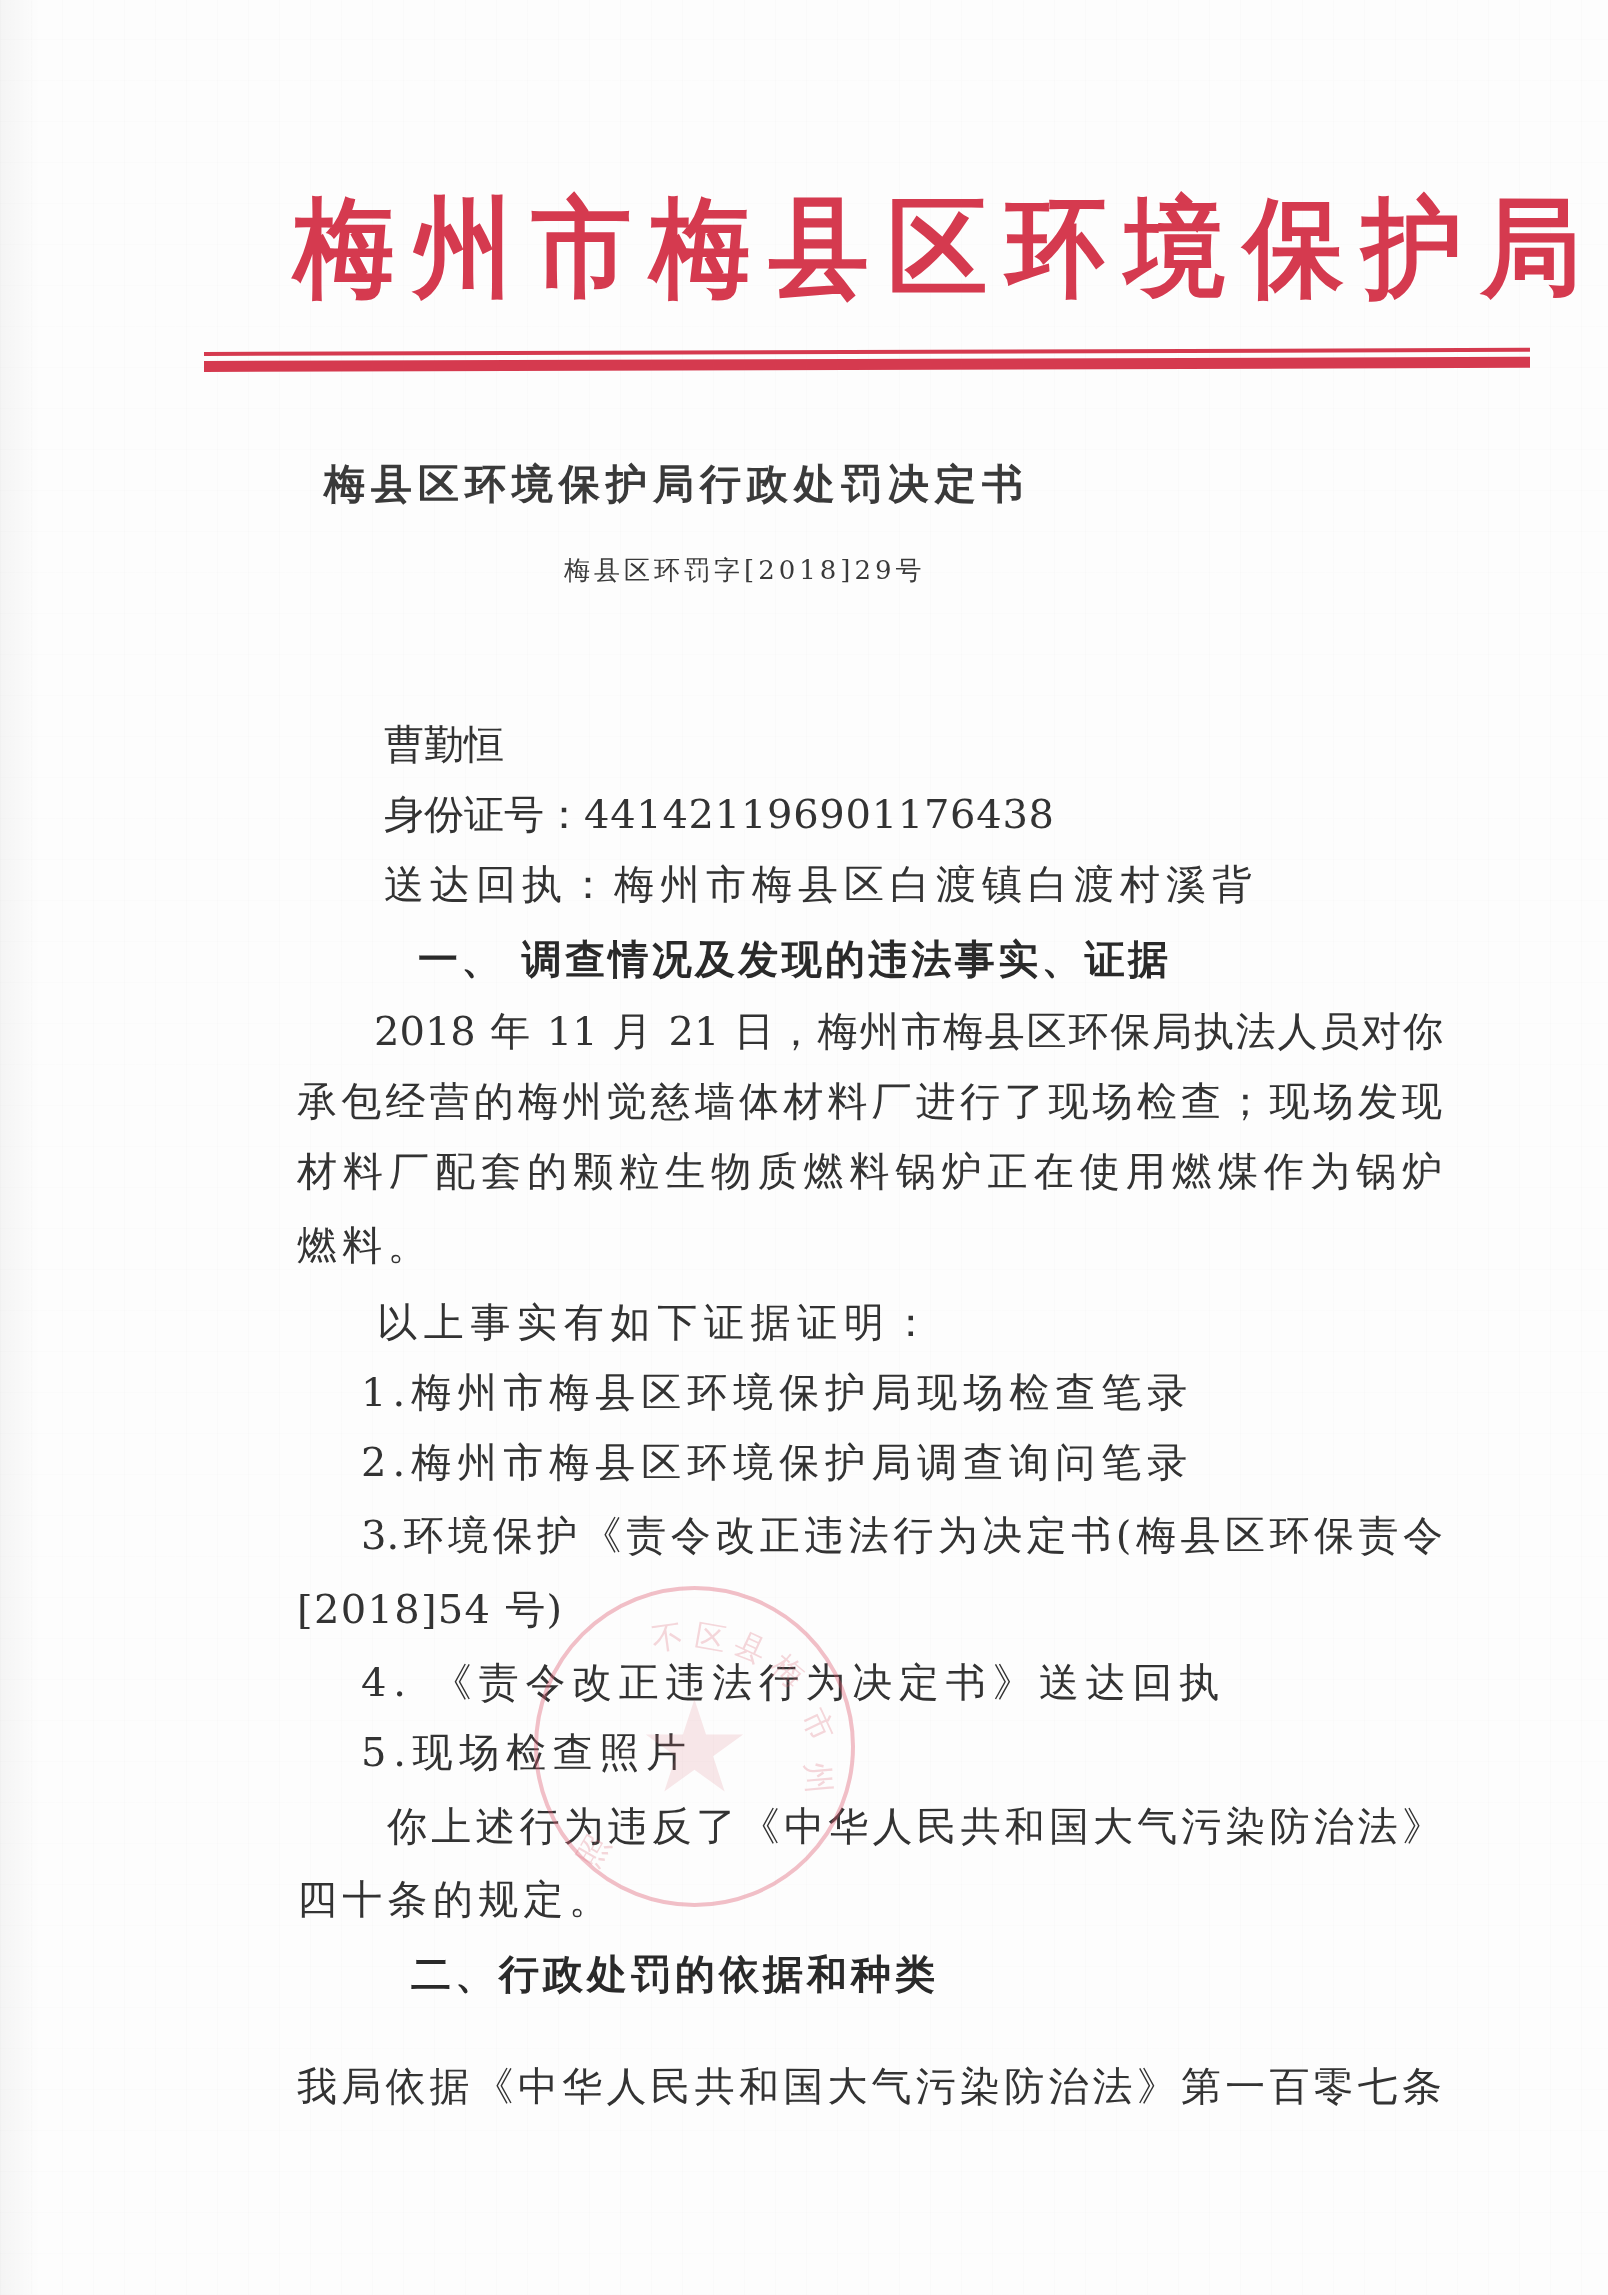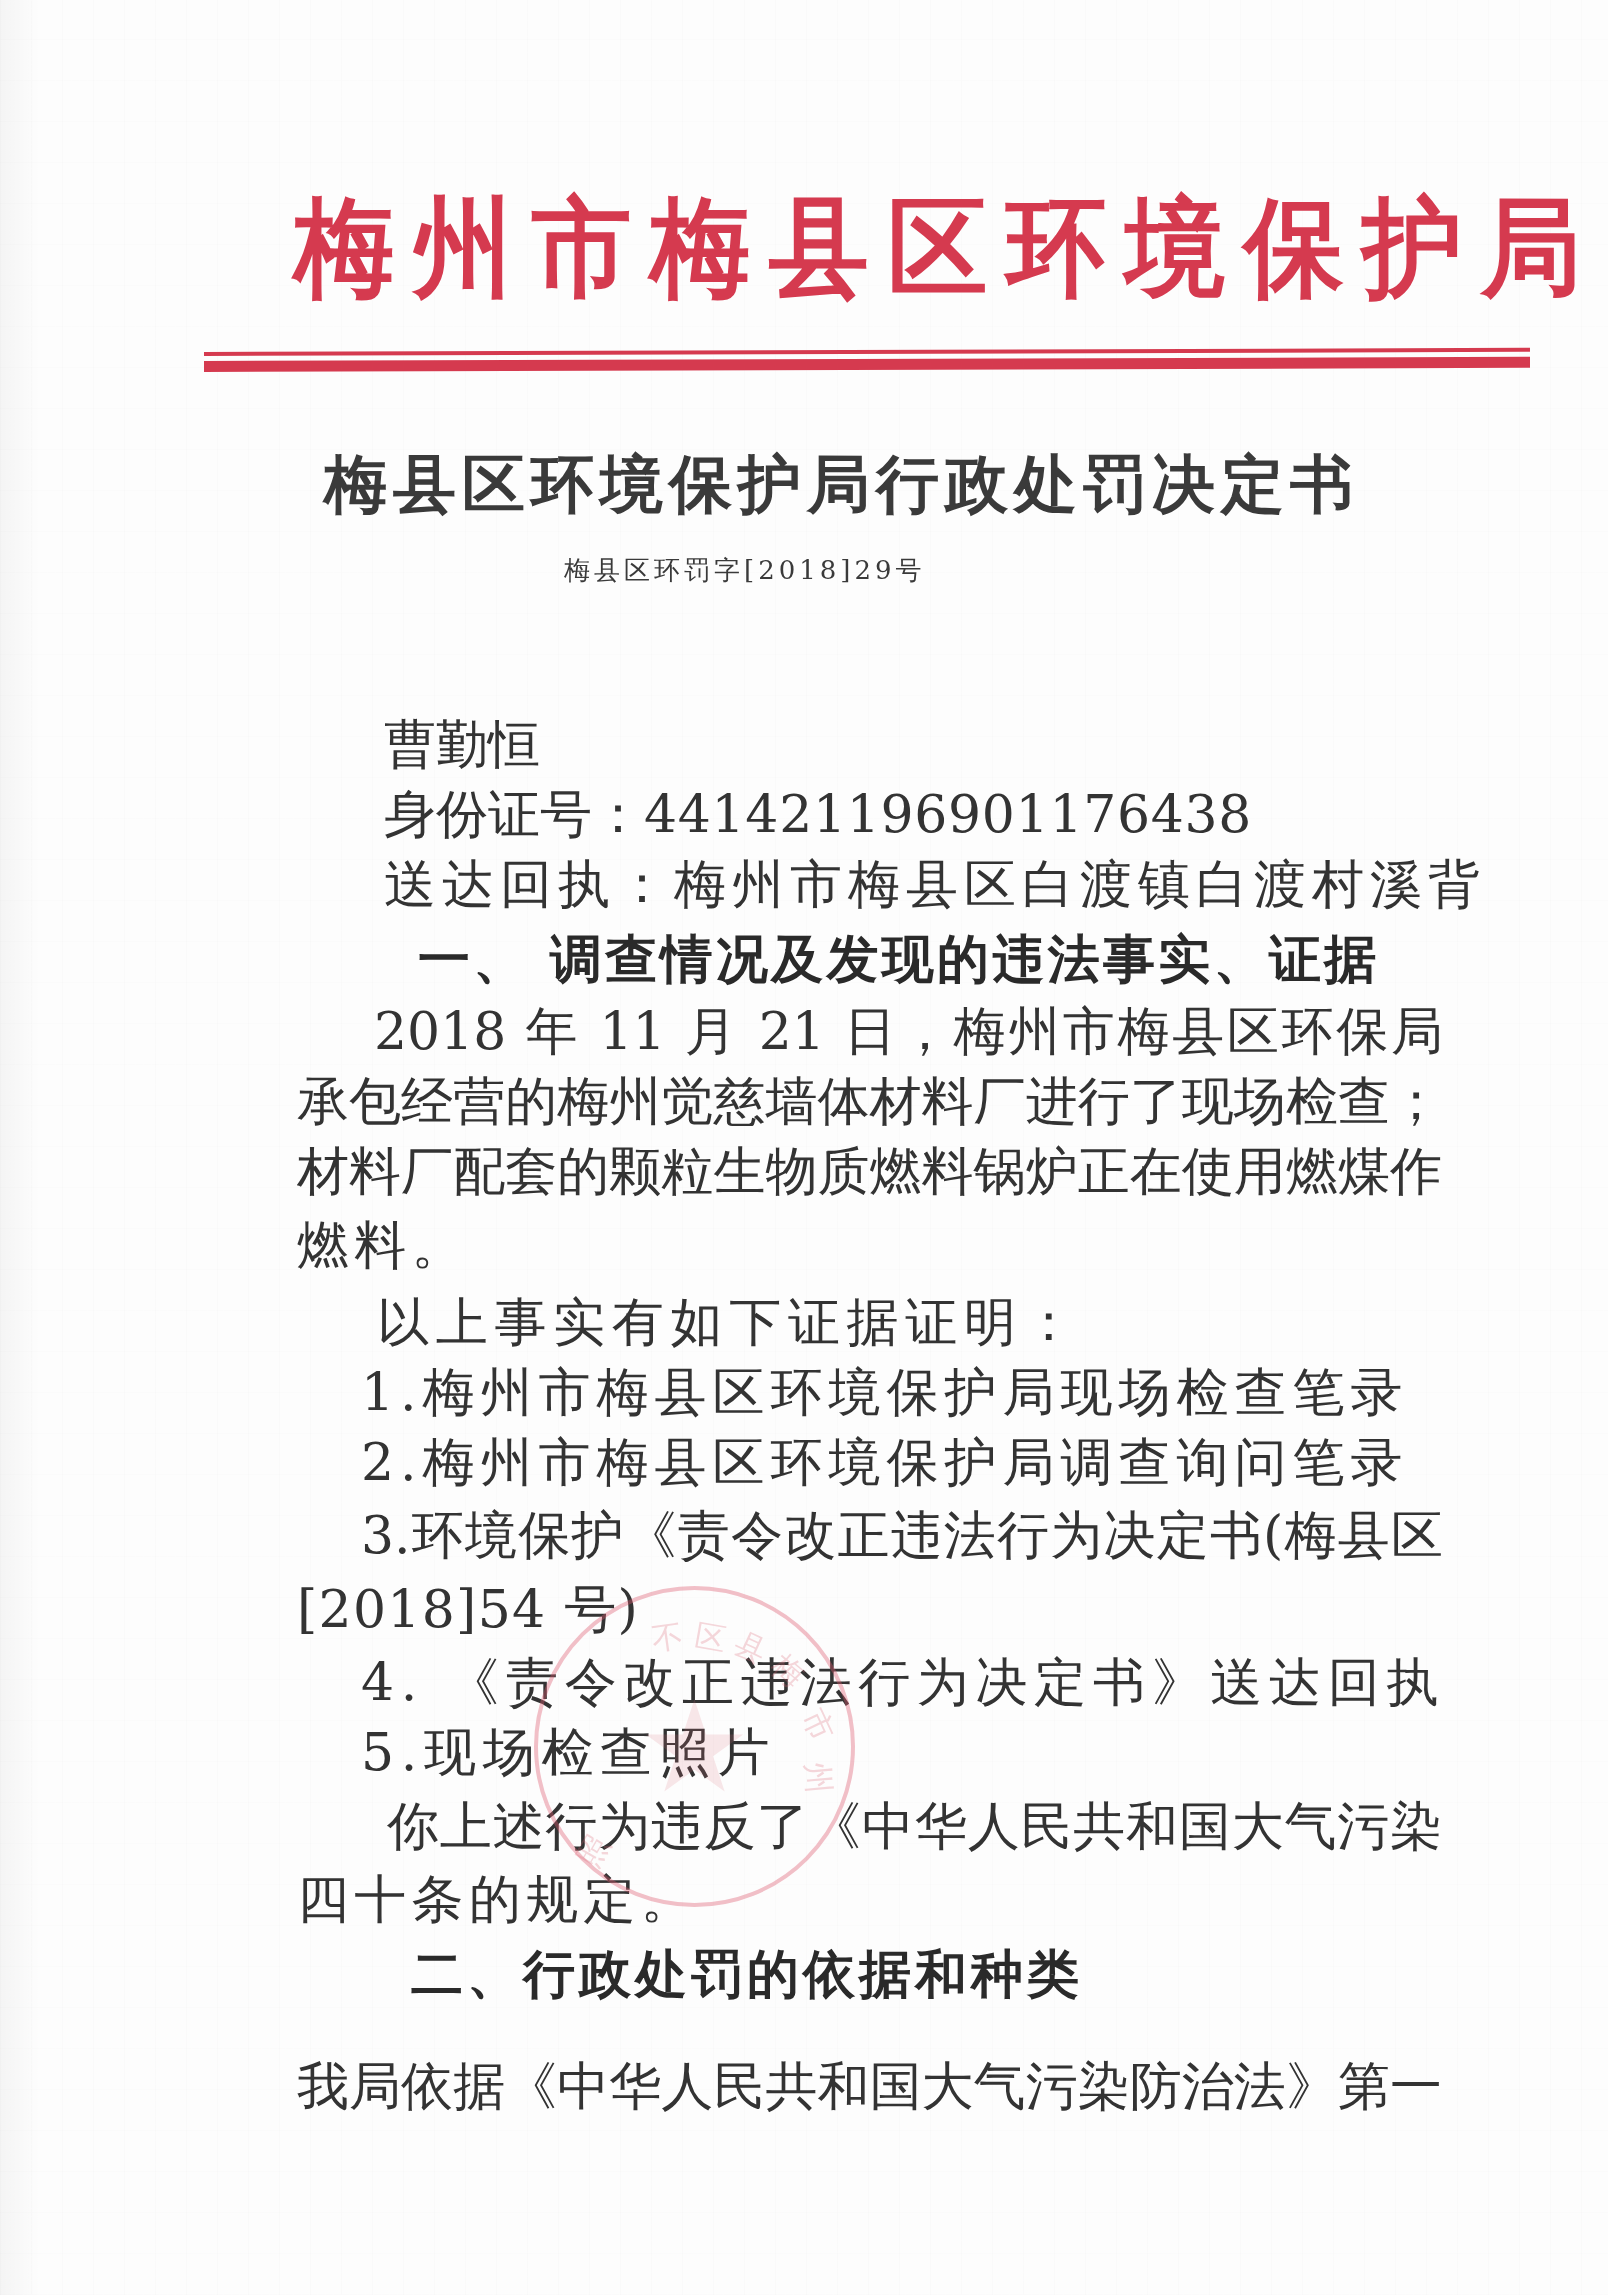--- a/index.html
+++ b/index.html
@@ -30,30 +30,30 @@
   .rule-thin {
     position: absolute; left: 204px; top: 352px; width: 1326px; height: 4px;
     background: #d53a4f; transform: rotate(-0.18deg); transform-origin: left center;
   }
   .rule-thick {
     position: absolute; left: 204px; top: 361px; width: 1326px; height: 10.7px;
     background: #d53a4f; transform: rotate(-0.18deg); transform-origin: left center;
   }
   .doc-title {
     position: absolute; left: 324px; top: 451px; width: 935px;
-    font-size: 63px; line-height: 67px; letter-spacing: 6px;
+    font-size: 41px; line-height: 67px; letter-spacing: 6px;
     font-weight: bold; color: #3a3a3a; white-space: nowrap;
   }
   .doc-number {
     position: absolute; left: 564px; top: 544px; width: 601px;
     font-size: 26px; line-height: 53px; letter-spacing: 4px;
     color: #3a3a3a; white-space: nowrap;
   }
   .line {
-    position: absolute; font-size: 52px; line-height: 53px; height: 53px;
+    position: absolute; font-size: 40px; line-height: 53px; height: 53px;
     white-space: nowrap; color: #333;
   }
   .justify {
     text-align: justify; text-align-last: justify; white-space: normal;
     overflow: hidden;
   }
   .heading { font-weight: bold; color: #2a2a2a; margin-left: 24px; }
   .seal {
     position: absolute; left: 534px; top: 1586px; width: 321px; height: 321px;
     border-radius: 50%; border: 4.7px solid rgba(220, 90, 110, 0.38);

